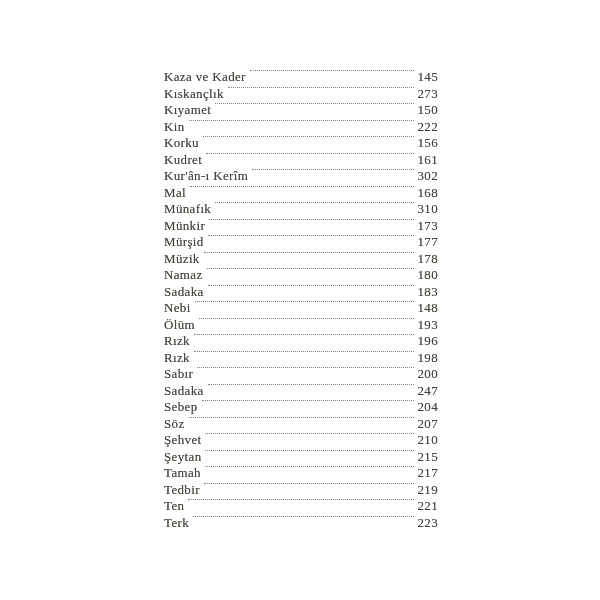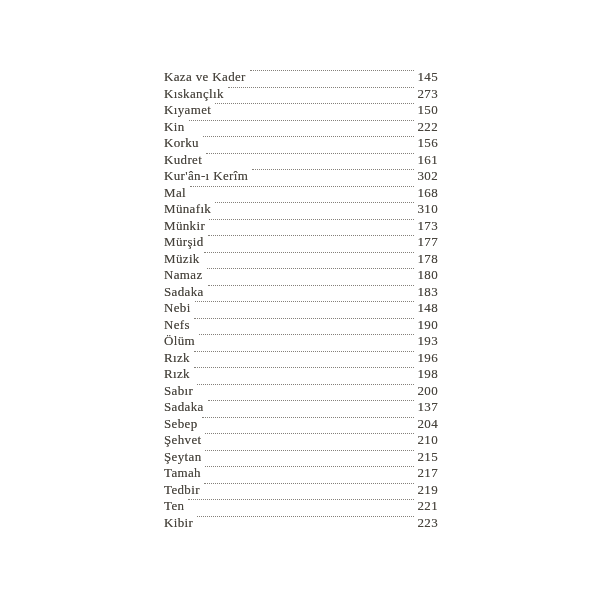--- a/index.html
+++ b/index.html
@@ -128,25 +128,20 @@
         <span class="toc-label">Sadaka</span>
         <span class="toc-dots"></span>
         <span class="toc-page">183</span>
       </div>
       <div class="toc-row">
         <span class="toc-label">Nebi</span>
         <span class="toc-dots"></span>
         <span class="toc-page">148</span>
       </div>
       <div class="toc-row">
-        <span class="toc-label">Nefs</span>
-        <span class="toc-dots"></span>
-        <span class="toc-page">190</span>
-      </div>
-      <div class="toc-row">
         <span class="toc-label">Ölüm</span>
         <span class="toc-dots"></span>
         <span class="toc-page">193</span>
       </div>
       <div class="toc-row">
         <span class="toc-label">Rızk</span>
         <span class="toc-dots"></span>
         <span class="toc-page">196</span>
       </div>
       <div class="toc-row">
@@ -155,28 +150,33 @@
         <span class="toc-page">198</span>
       </div>
       <div class="toc-row">
         <span class="toc-label">Sabır</span>
         <span class="toc-dots"></span>
         <span class="toc-page">200</span>
       </div>
       <div class="toc-row">
         <span class="toc-label">Sadaka</span>
         <span class="toc-dots"></span>
-        <span class="toc-page">137</span>
+        <span class="toc-page">247</span>
       </div>
       <div class="toc-row">
         <span class="toc-label">Sebep</span>
         <span class="toc-dots"></span>
         <span class="toc-page">204</span>
       </div>
       <div class="toc-row">
+        <span class="toc-label">Söz</span>
+        <span class="toc-dots"></span>
+        <span class="toc-page">207</span>
+      </div>
+      <div class="toc-row">
         <span class="toc-label">Şehvet</span>
         <span class="toc-dots"></span>
         <span class="toc-page">210</span>
       </div>
       <div class="toc-row">
         <span class="toc-label">Şeytan</span>
         <span class="toc-dots"></span>
         <span class="toc-page">215</span>
       </div>
       <div class="toc-row">
@@ -188,18 +188,18 @@
         <span class="toc-label">Tedbir</span>
         <span class="toc-dots"></span>
         <span class="toc-page">219</span>
       </div>
       <div class="toc-row">
         <span class="toc-label">Ten</span>
         <span class="toc-dots"></span>
         <span class="toc-page">221</span>
       </div>
       <div class="toc-row">
-        <span class="toc-label">Kibir</span>
+        <span class="toc-label">Terk</span>
         <span class="toc-dots"></span>
         <span class="toc-page">223</span>
       </div>
     </div>
 </div>
 
 </body></html>

